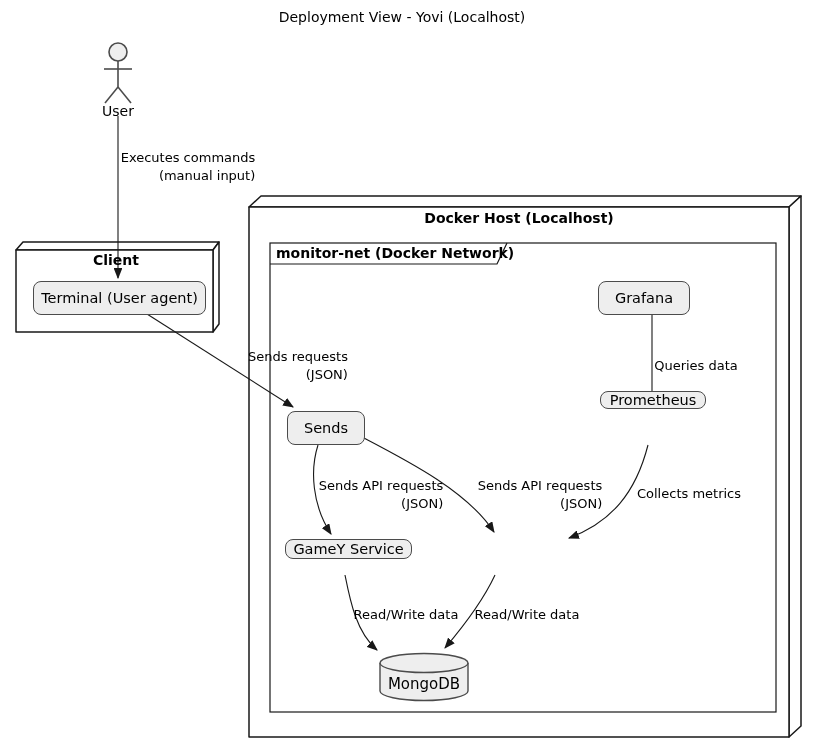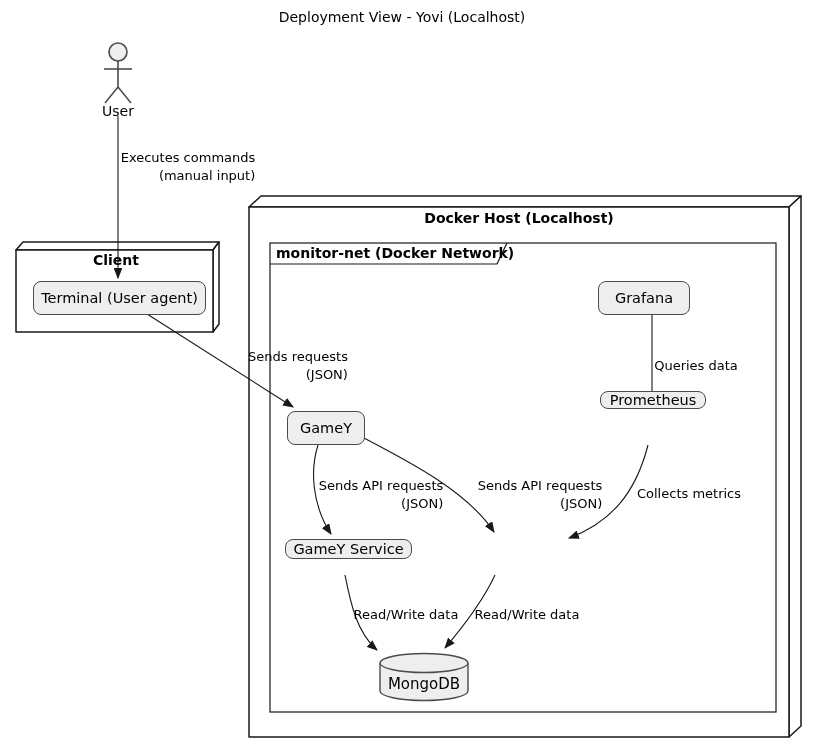--- a/index.html
+++ b/index.html
@@ -102,21 +102,21 @@
   <div class="comp" style="left:33px;top:281px;width:173px;height:34px">
     <span>Terminal (User agent)</span>
   </div>
   <div class="comp" style="left:598px;top:281px;width:92px;height:34px">
     <span>Grafana</span>
   </div>
   <div class="comp" style="left:600px;top:391px;width:106px;height:18px">
     <span>Prometheus</span>
   </div>
   <div class="comp" style="left:287px;top:411px;width:78px;height:34px">
-    <span>GameY</span>
+    <span>Sends</span>
   </div>
   <div class="comp" style="left:285px;top:539px;width:127px;height:20px">
     <span>GameY Service</span>
   </div>
 
   <div class="db-label" style="left:424px;top:675px">MongoDB</div>
 
   <div class="elabel" style="left:188px;top:149px">Executes commands
 (manual input)</div>
   <div class="elabel" style="left:298px;top:348px">Sends requests

